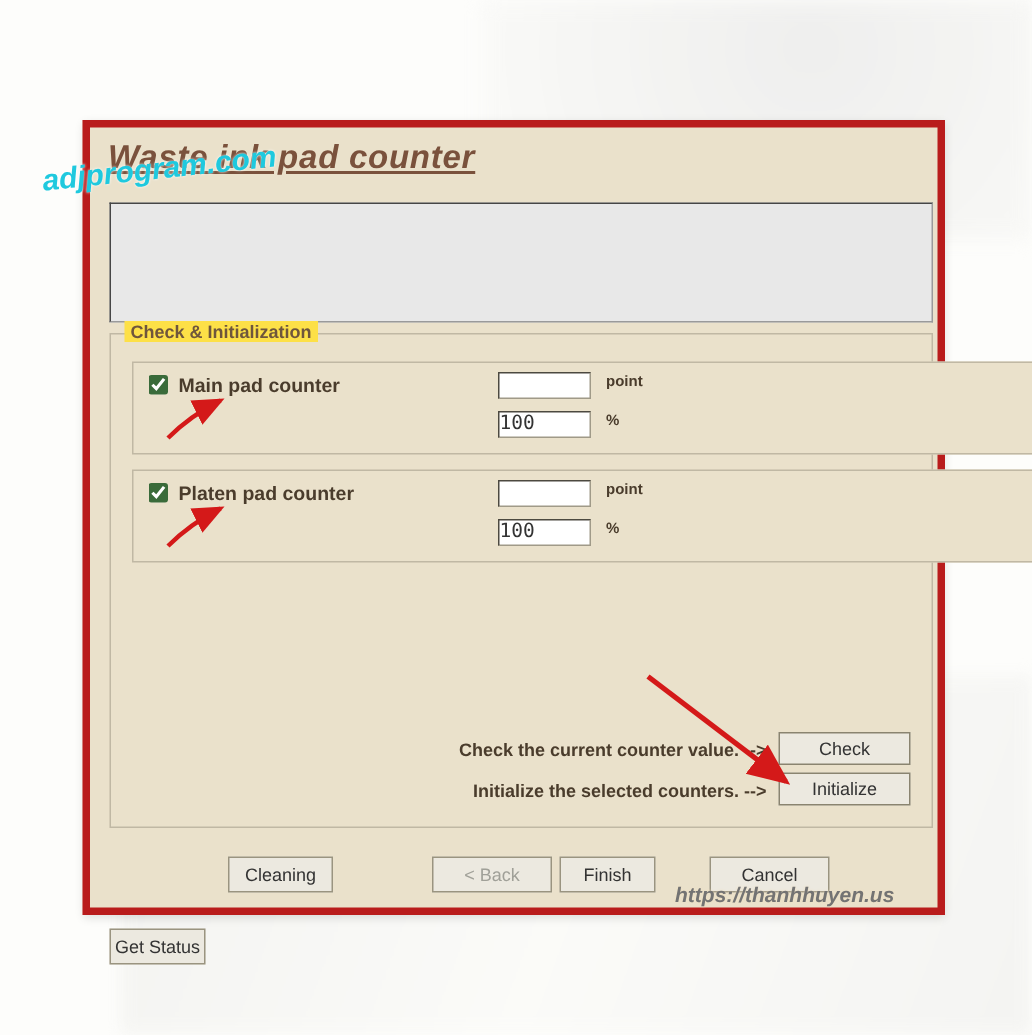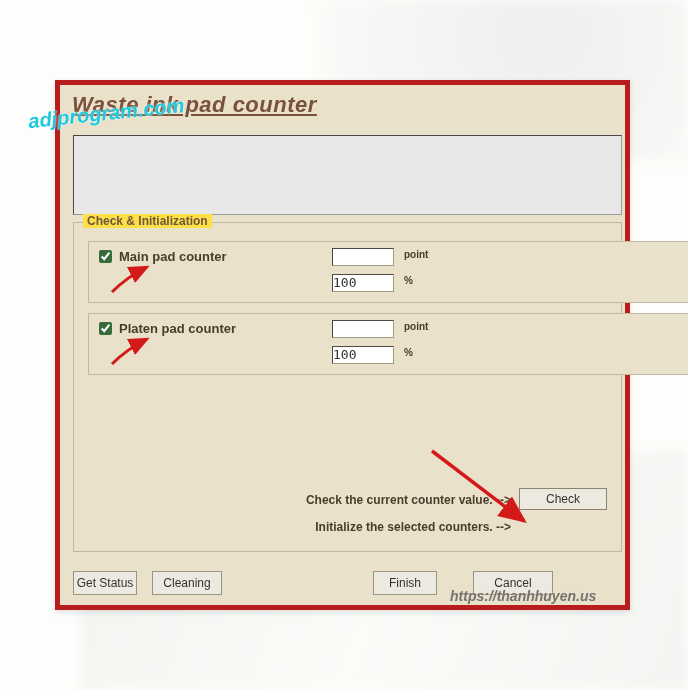--- a/index.html
+++ b/index.html
@@ -179,21 +179,21 @@
     font-size: 12px;
     color: #333;
     text-align: center;
     line-height: 22px;
     cursor: pointer;
   }
   .bbtn.disabled {
     color: #a0a098;
     cursor: default;
   }
-  .b-status { left: 0; width: 64px; }
+  .b-status { left: 0; width: 64px; margin-top: 48px; }
   .b-clean  { left: 79px; width: 70px; }
   .b-back   { left: 215px; width: 80px; }
   .b-finish { left: 300px; width: 64px; }
   .b-cancel { left: 400px; width: 80px; }
   .wm1 {
     position: absolute;
     left: 28px; top: 102px;
     color: #1fc9de;
     font-size: 20px;
     font-style: italic;
@@ -258,33 +258,35 @@
             </marker>
           </defs>
         <path d="M5,30 Q20,15 40,5" stroke="#d41919" stroke-width="3" fill="none" marker-end="url(#ah2)"></path>
       </svg>
     </div>
 
     <div class="hint hint1">Check the current counter value. --&gt;</div>
     <div class="hint hint2">Initialize the selected counters. --&gt;</div>
 
     <button class="btn btn-check">Check</button>
+    <button class="btn btn-init">Initialize</button>
 
     <svg class="arrow" style="left:350px;top:220px;" width="120" height="90">
       <defs>
           <marker id="ah3" markerWidth="9" markerHeight="9" refX="7" refY="3.5" orient="auto">
             <path d="M0,0 L8,3.5 L0,7 Z" fill="#d41919"></path>
           </marker>
         </defs>
       <path d="M8,8 L100,78" stroke="#d41919" stroke-width="3.5" fill="none" marker-end="url(#ah3)"></path>
     </svg>
   </div>
 
   <div class="bottom-btns">
     <button class="bbtn b-status">Get Status</button>
     <button class="bbtn b-clean">Cleaning</button>
+    <button class="bbtn b-back disabled">&lt; Back</button>
     <button class="bbtn b-finish">Finish</button>
     <button class="bbtn b-cancel">Cancel</button>
   </div>
 </div>
 
 <div class="wm1">adjprogram.com</div>
 <div class="wm2">https://thanhhuyen.us</div>
 
 </body></html>

